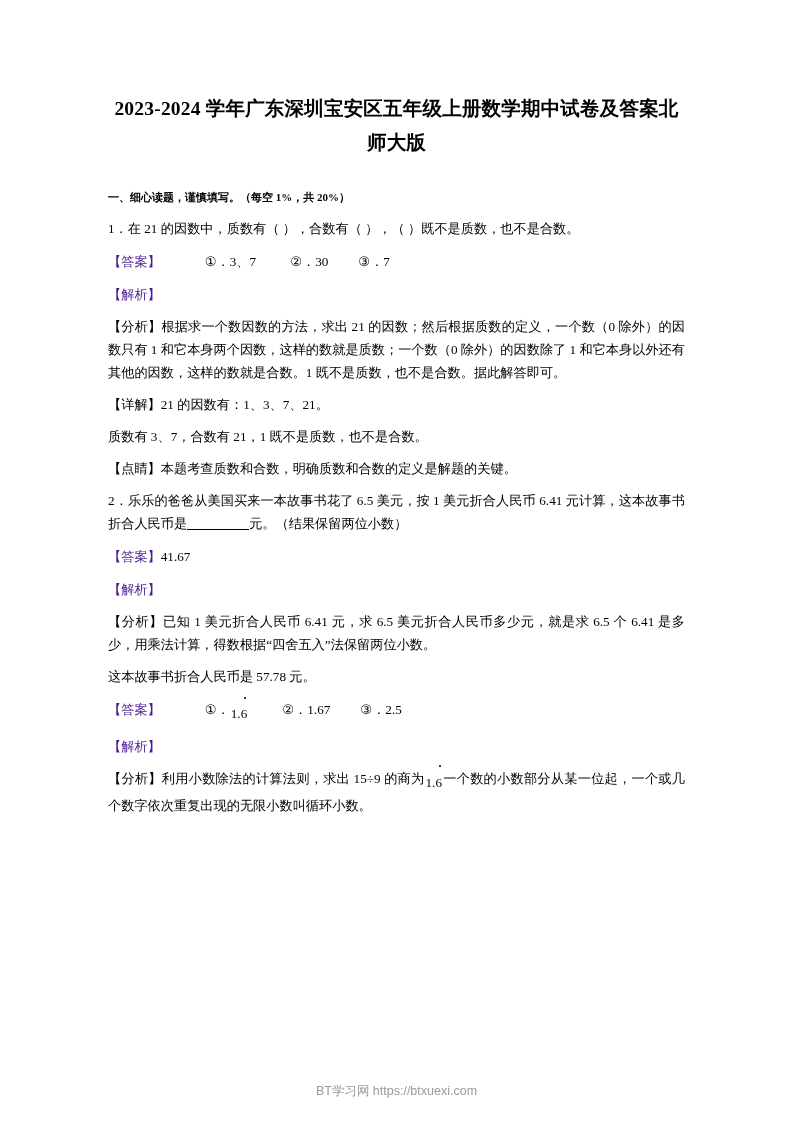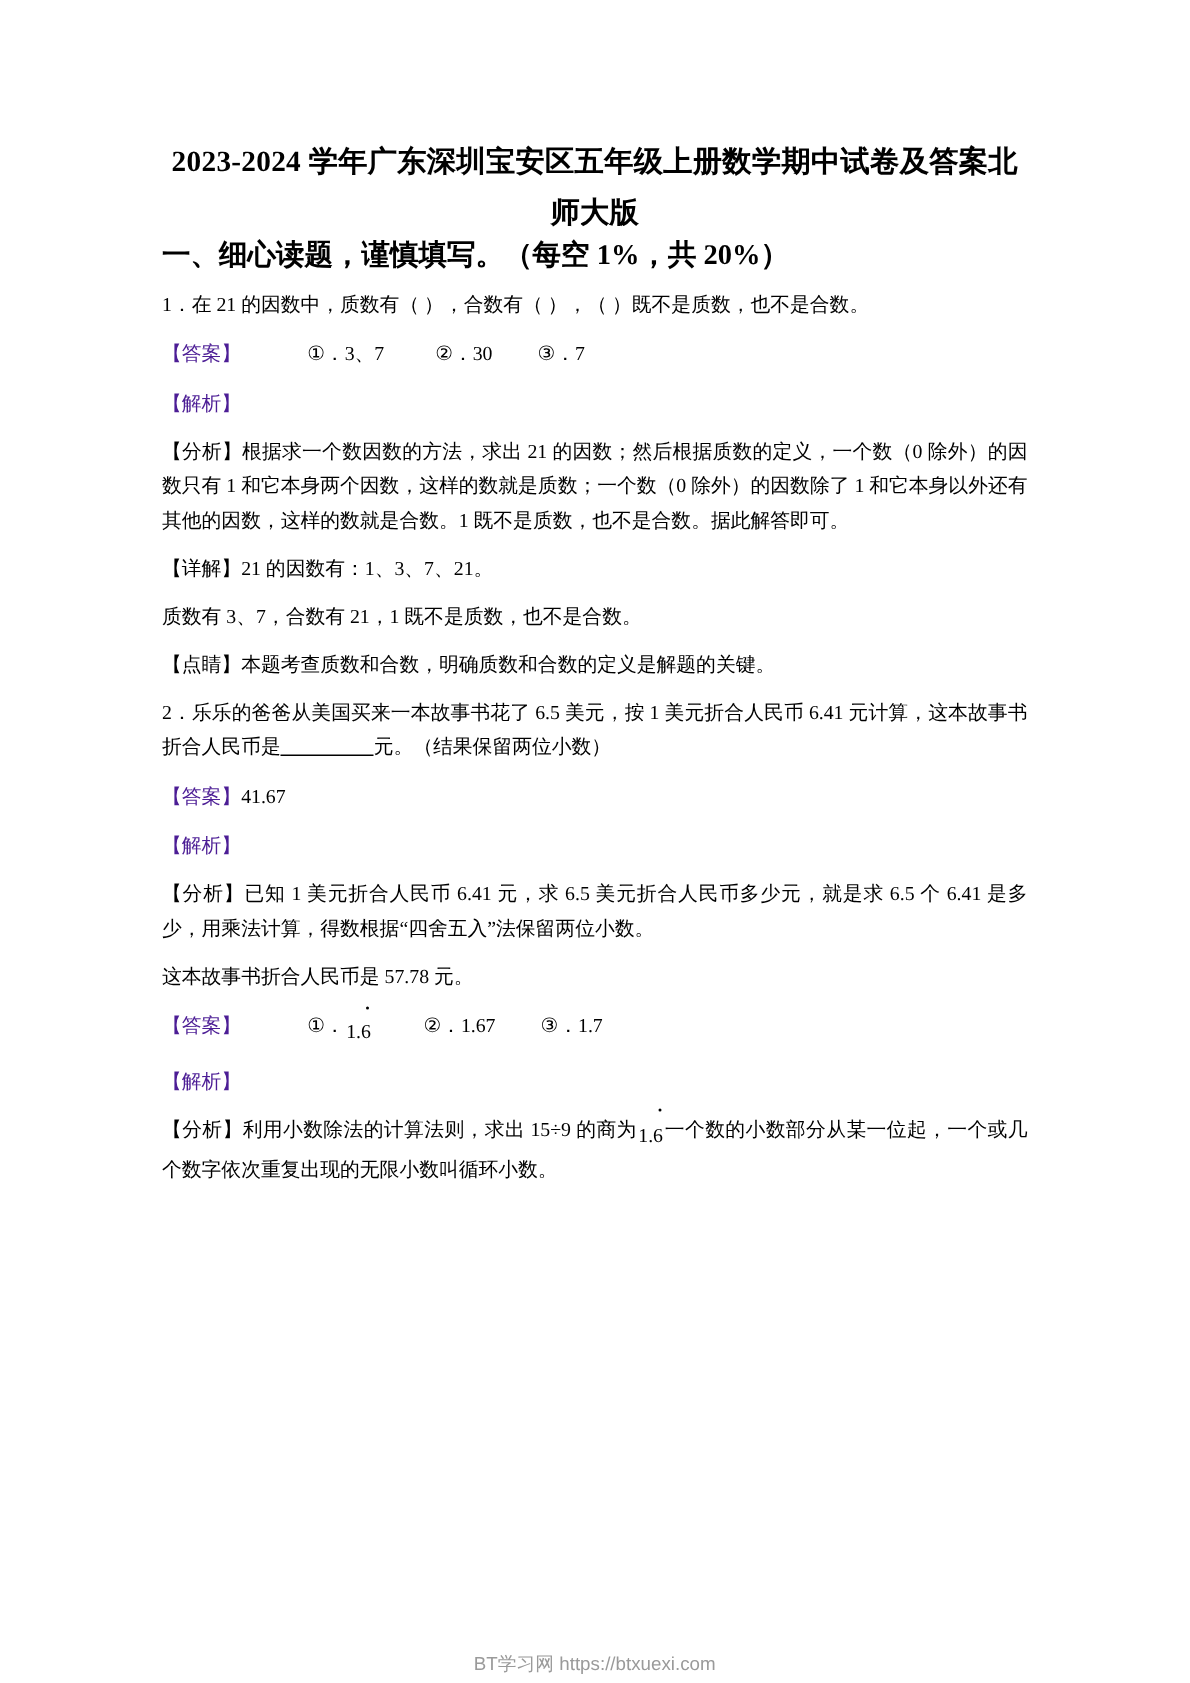--- a/index.html
+++ b/index.html
@@ -25,21 +25,22 @@
   .doc-title {
     margin: 0;
     padding-top: 92px;
     font-size: 19.5px;
     font-weight: bold;
     line-height: 34px;
     text-align: center;
     letter-spacing: 0.2px;
   }
   .section-head {
-    font-size: 19px;
+    margin-top: 26px;
+    font-size: 11px;
     font-weight: bold;
     line-height: 22px;
   }
   .para {
     margin-top: 9px;
     font-size: 13.2px;
     line-height: 23px;
     text-align: justify;
   }
   .ans-line {
@@ -73,21 +74,21 @@
     right: 2px;
     width: 2px;
     height: 2px;
     background: #000;
     border-radius: 50%;
   }
   .footer {
     position: absolute;
     left: 0;
     right: 0;
-    bottom: 4px;
+    bottom: 22px;
     text-align: center;
     font-size: 12.5px;
     color: #9a9a9a;
     font-family: "Liberation Sans", sans-serif;
   }
   .inline { display: inline; }
 </style>
 </head>
 <body>
 
@@ -135,21 +136,21 @@
 
   <div class="para">
     <span class="inline">【分析】</span><span class="inline">已知 1 美元折合人民币 6.41 元，求 6.5 美元折合人民币多少元，就是求 6.5 个 6.41 是多少，用乘法计算，得数根据“四舍五入”法保留两位小数。</span>
   </div>
 
 
   <div class="para">这本故事书折合人民币是 57.78 元。</div>
 
 
   <div class="ans-line">
-    <span class="tag">【答案】</span><span class="sp-1"></span><span>①．</span><span class="num-recur"><span>1.6</span><span class="dot"></span></span><span class="sp-2"></span><span>②．1.67</span><span class="sp-3"></span><span>③．1.7</span>
+    <span class="tag">【答案】</span><span class="sp-1"></span><span>①．</span><span class="num-recur"><span>1.6</span><span class="dot"></span></span><span class="sp-2"></span><span>②．1.67</span><span class="sp-3"></span><span>③．2.5</span>
   </div>
 
   <div class="ans-line">
     <span class="tag">【解析】</span>
   </div>
 
   <div class="para">
     <span class="inline">【分析】</span><span class="inline">利用小数除法的计算法则，求出 15÷9 的商为</span><span class="num-recur"><span>1.6</span><span class="dot"></span></span><span class="inline">一个数的小数部分从某一位起，一个或几个数字依次重复出现的无限小数叫循环小数。</span>
   </div>
 

